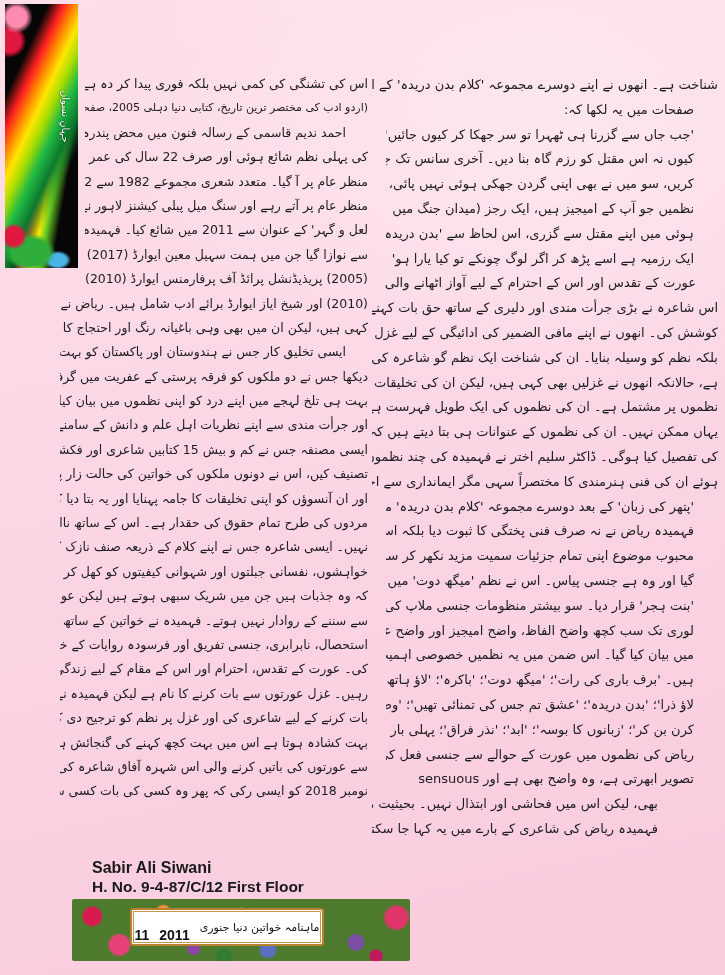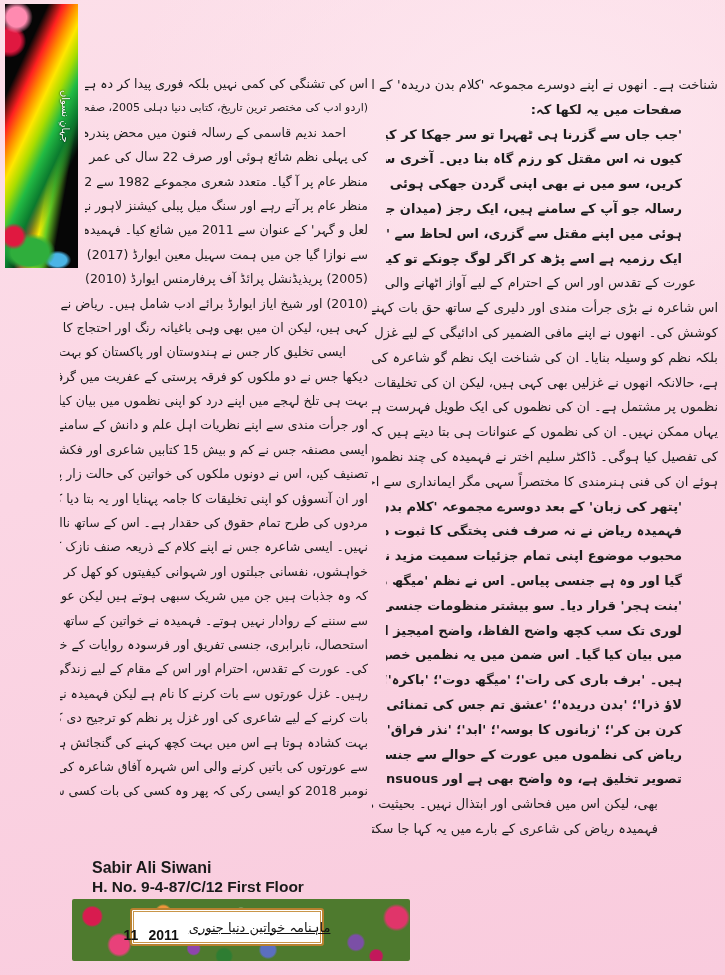--- a/index.html
+++ b/index.html
@@ -44,21 +44,21 @@
     text-align:right;
     font-size:12.5px;color:#1d1d1d;
   }
   .col-left{left:60px;top:72px;width:308px;}
   .col-left .line{height:24.4px;line-height:24.4px;}
   .col-right{left:372px;top:73px;width:346px;}
   .col-right .line{height:24.8px;line-height:24.8px;font-size:13px;}
   .img-spacer{float:right;float:left;width:25px;height:208px;}
   .line.cite{font-size:11px;}
   .line.pstart{padding-right:22px;}
-  .line.quote{margin-right:36px;margin-left:14px;font-weight:bold;}
+  .line.quote{margin-right:24px;margin-left:14px;}
   .line.qdeep{margin-right:60px;}
 
   
   .author-block{
     position:absolute;left:92px;top:826px;width:320px;
     font-family:"Liberation Sans",sans-serif;color:#1a1a1a;margin-top:33px;
   }
   .author-name{font-weight:bold;font-size:16px;line-height:18px;}
   .addr-line{font-size:15.5px;line-height:19px;font-weight:bold;}
   .addr-line.gap{margin-top:8px;}
@@ -80,21 +80,21 @@
       radial-gradient(circle 19px at 96% 30%, #e0356a 0 55%, rgba(224,53,106,0) 72%),
       radial-gradient(circle 12px at 45% 92%, #2e7d32 0 58%, rgba(46,125,50,0) 75%),
       radial-gradient(circle 10px at 90% 92%, #c2185b 0 58%, rgba(194,24,91,0) 75%);
   }
   .banner-box{
     position:absolute;left:58px;top:9px;width:190px;height:34px;
     background:#ffffff;border:2px solid #b8802f;border-radius:3px;
     box-shadow:inset 0 0 0 1px #ffffff, inset 0 0 0 2px #c9964a;
     display:flex;direction:rtl;align-items:center;justify-content:center;gap:10px;
   }
-  .banner-box .mag{font-size:13px;color:#111;white-space:nowrap;text-decoration:underline;}
+  .banner-box .mag{font-size:11px;color:#111;white-space:nowrap;}
   .banner-box .year,.banner-box .pagenum{
     font-family:"Liberation Sans",sans-serif;font-weight:bold;font-size:14px;color:#111;margin-top:16px;
   }
 </style>
 </head>
 <body>
 
 <div class="page">
 
   <div class="art-strip">
@@ -136,21 +136,21 @@
       <div class="line">نومبر 2018 کو ایسی رکی کہ پھر وہ کسی کی بات کسی سے نہ کر سکیں۔ □□</div>
     </div>
 
   <div class="col col-right">
 
   <div class="line">شناخت ہے۔ انھوں نے اپنے دوسرے مجموعہ 'کلام بدن دریدہ' کے ابتدائی</div>
       <div class="line quote">صفحات میں یہ لکھا کہ:</div>
       <div class="line quote">'جب جاں سے گزرنا ہی ٹھہرا تو سر جھکا کر کیوں جائیں'</div>
       <div class="line quote">کیوں نہ اس مقتل کو رزم گاہ بنا دیں۔ آخری سانس تک جنگ</div>
       <div class="line quote">کریں، سو میں نے بھی اپنی گردن جھکی ہوئی نہیں پائی، میری</div>
-      <div class="line quote">رسالہ جو آپ کے سامنے ہیں، ایک رجز (میدان جنگ میں</div>
+      <div class="line quote">نظمیں جو آپ کے امیجیز ہیں، ایک رجز (میدان جنگ میں</div>
       <div class="line quote">ہوئی میں اپنے مقتل سے گزری، اس لحاظ سے 'بدن دریدہ'</div>
       <div class="line quote">ایک رزمیہ ہے اسے پڑھ کر اگر لوگ چونکے تو کیا یارا ہو'</div>
       <div class="line pstart">عورت کے تقدس اور اس کے احترام کے لیے آواز اٹھانے والی</div>
       <div class="line">اس شاعرہ نے بڑی جرأت مندی اور دلیری کے ساتھ حق بات کہنے کی</div>
       <div class="line">کوشش کی۔ انھوں نے اپنے مافی الضمیر کی ادائیگی کے لیے غزل کو نہیں</div>
       <div class="line">بلکہ نظم کو وسیلہ بنایا۔ ان کی شناخت ایک نظم گو شاعرہ کی حیثیت سے مسلم</div>
       <div class="line">ہے، حالانکہ انھوں نے غزلیں بھی کہی ہیں، لیکن ان کی تخلیقات کا بیشتر حصہ</div>
       <div class="line">نظموں پر مشتمل ہے۔ ان کی نظموں کی ایک طویل فہرست ہے، جن کا ذکر</div>
       <div class="line">یہاں ممکن نہیں۔ ان کی نظموں کے عنوانات ہی بتا دیتے ہیں کہ اس اجمال</div>
       <div class="line">کی تفصیل کیا ہوگی۔ ڈاکٹر سلیم اختر نے فہمیدہ کی چند نظموں کا حوالہ دیتے</div>
@@ -159,21 +159,21 @@
       <div class="line quote">فہمیدہ ریاض نے نہ صرف فنی پختگی کا ثبوت دیا بلکہ اس کا</div>
       <div class="line quote">محبوب موضوع اپنی تمام جزئیات سمیت مزید نکھر کر سامنے آ</div>
       <div class="line quote">گیا اور وہ ہے جنسی پیاس۔ اس نے نظم 'میگھ دوت' میں خود کو</div>
       <div class="line quote">'بنت ہجر' قرار دیا۔ سو بیشتر منظومات جنسی ملاپ کی مدھر</div>
       <div class="line quote">لوری تک سب کچھ واضح الفاظ، واضح امیجیز اور واضح علامات</div>
       <div class="line quote">میں بیان کیا گیا۔ اس ضمن میں یہ نظمیں خصوصی اہمیت رکھتی</div>
       <div class="line quote">ہیں۔ 'برف باری کی رات'؛ 'میگھ دوت'؛ 'باکرہ'؛ 'لاؤ ہاتھ اپنا</div>
       <div class="line quote">لاؤ ذرا'؛ 'بدن دریدہ'؛ 'عشق تم جس کی تمنائی تھیں'؛ 'وصل اک</div>
       <div class="line quote">کرن بن کر'؛ 'زبانوں کا بوسہ'؛ 'ابد'؛ 'نذر فراق'؛ پہلی بار فہمیدہ</div>
       <div class="line quote">ریاض کی نظموں میں عورت کے حوالے سے جنسی فعل کی جو</div>
-      <div class="line quote">تصویر تخلیق ہے، وہ واضح بھی ہے اور sensuous</div>
+      <div class="line quote">تصویر ابھرتی ہے، وہ واضح بھی ہے اور sensuous</div>
       <div class="line qdeep">بھی، لیکن اس میں فحاشی اور ابتذال نہیں۔ بحیثیت مجموعی</div>
       <div class="line qdeep">فہمیدہ ریاض کی شاعری کے بارے میں یہ کہا جا سکتا ہے کہ</div>
     </div>
 
   <div class="author-block">
     <div class="author-name">Sabir Ali Siwani</div>
     <div>
 
     <div class="addr-line">H. No. 9-4-87/C/12 First Floor</div>
         <div class="addr-line">Behind Floor Residency</div>

